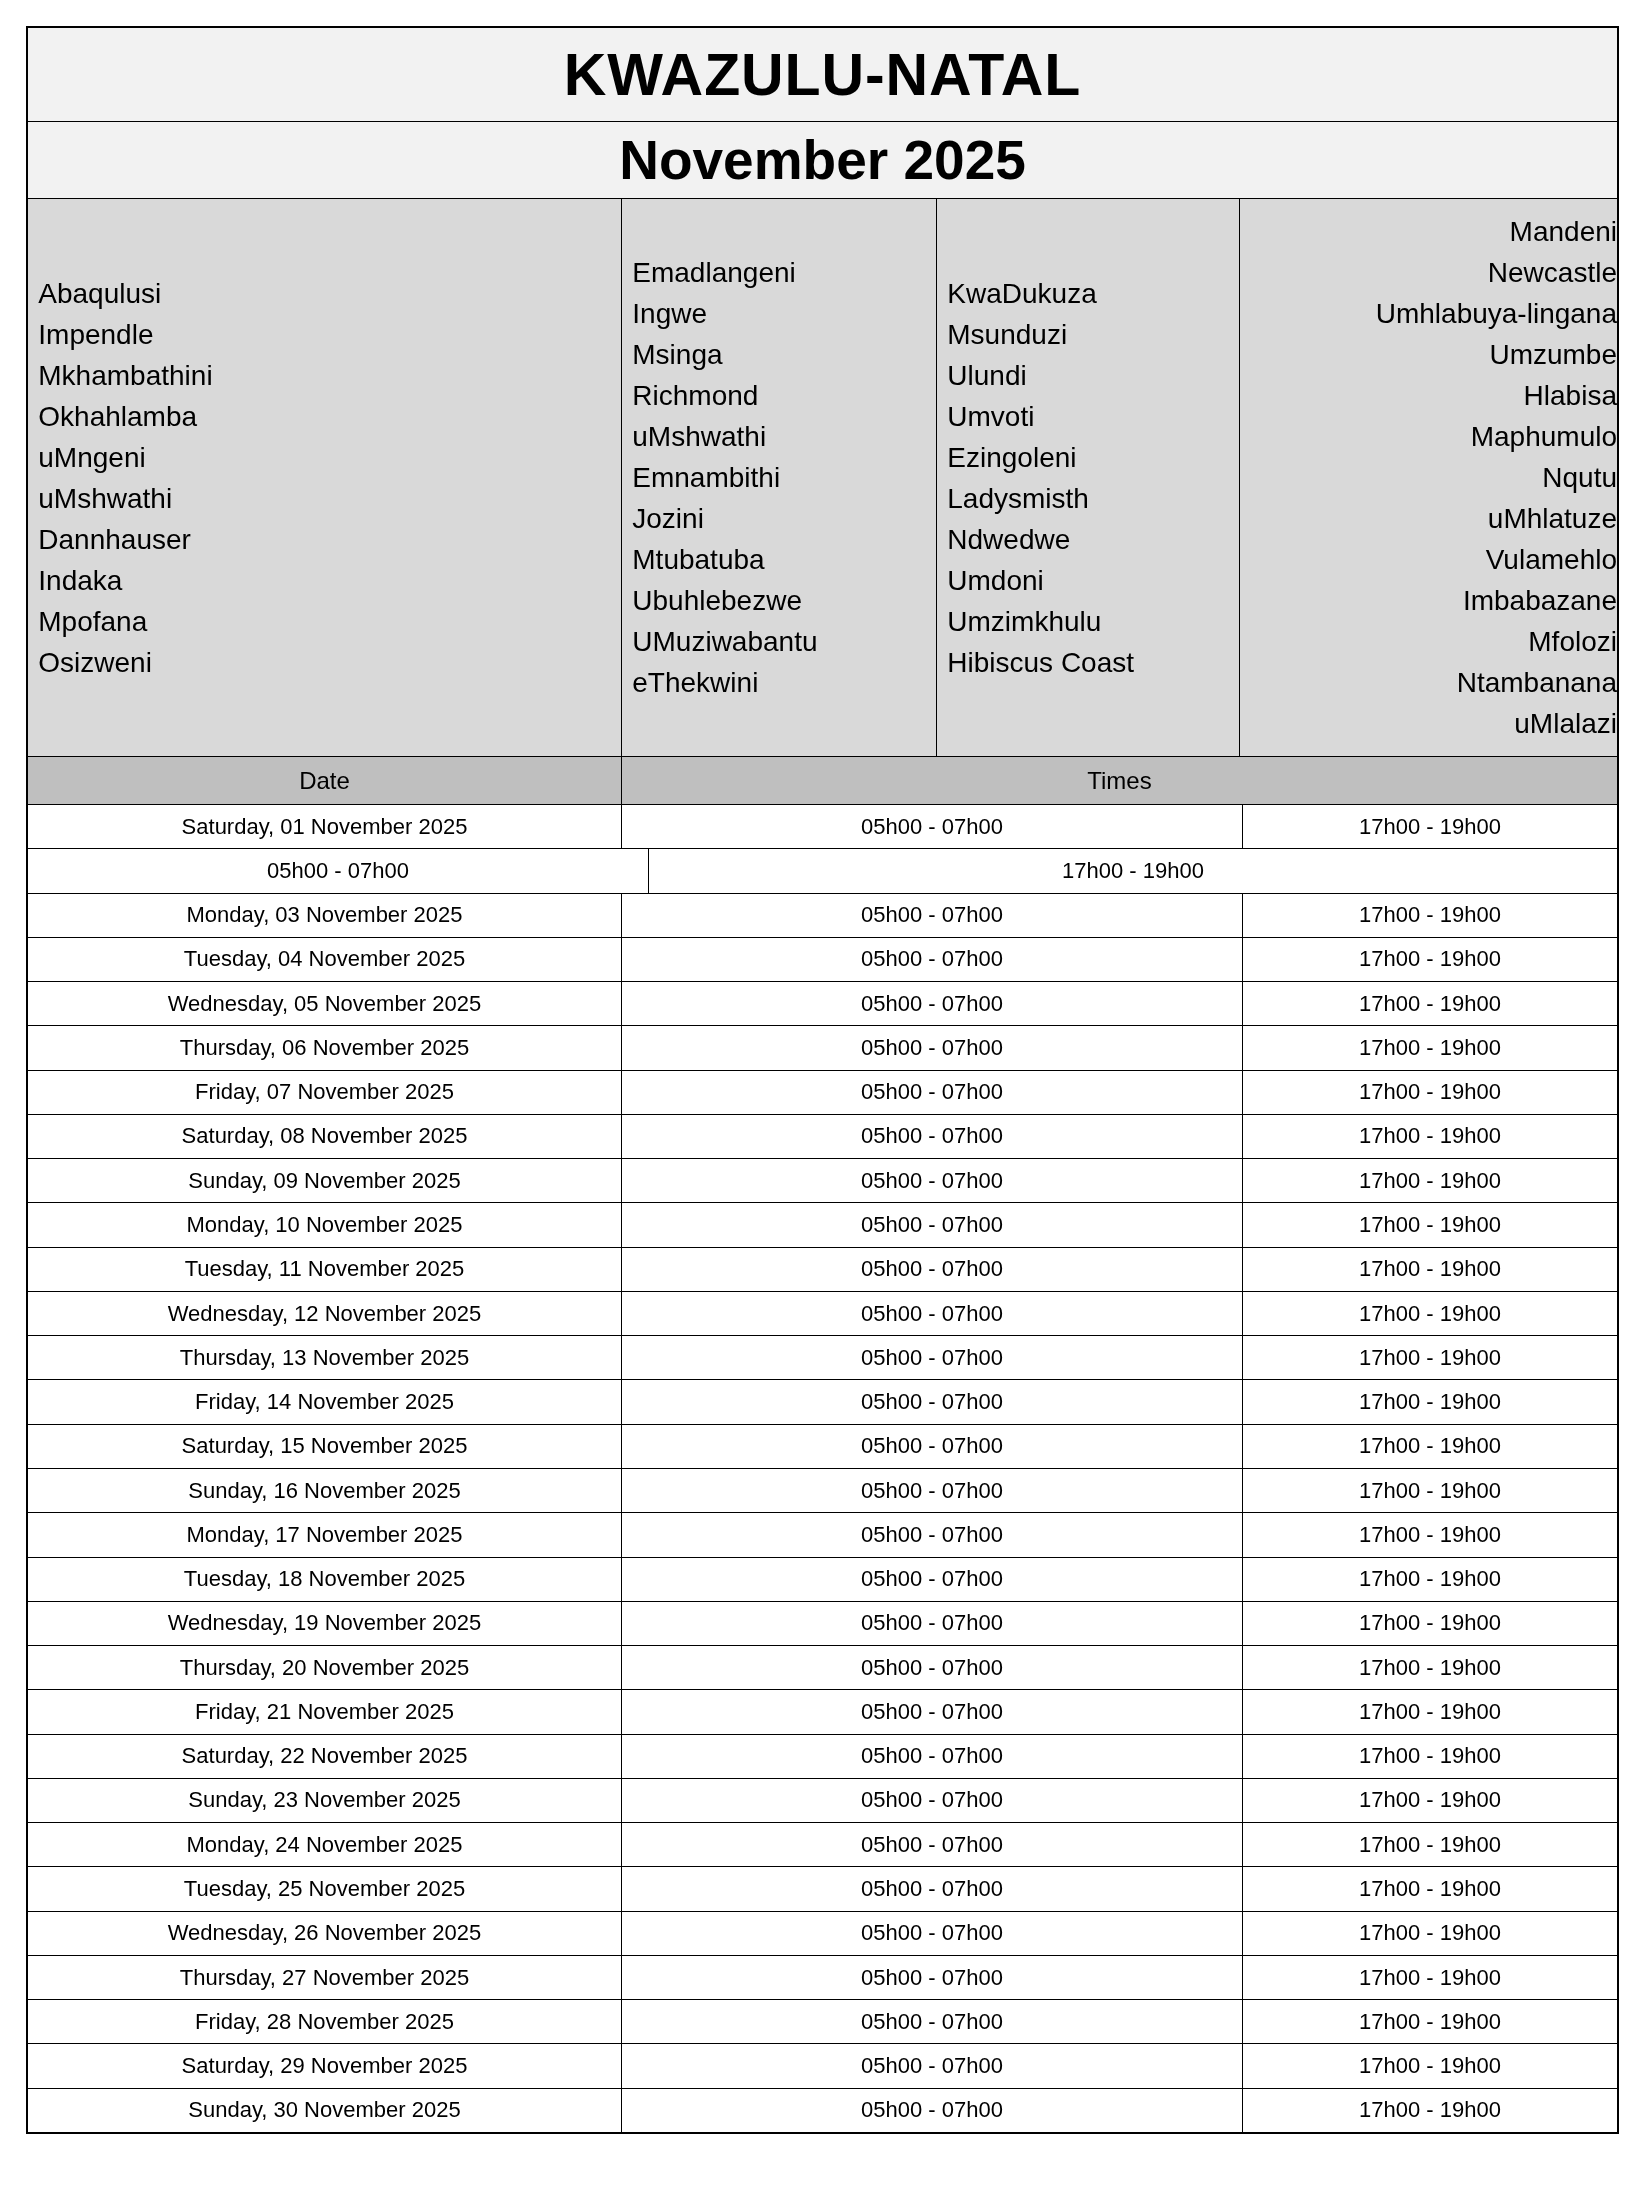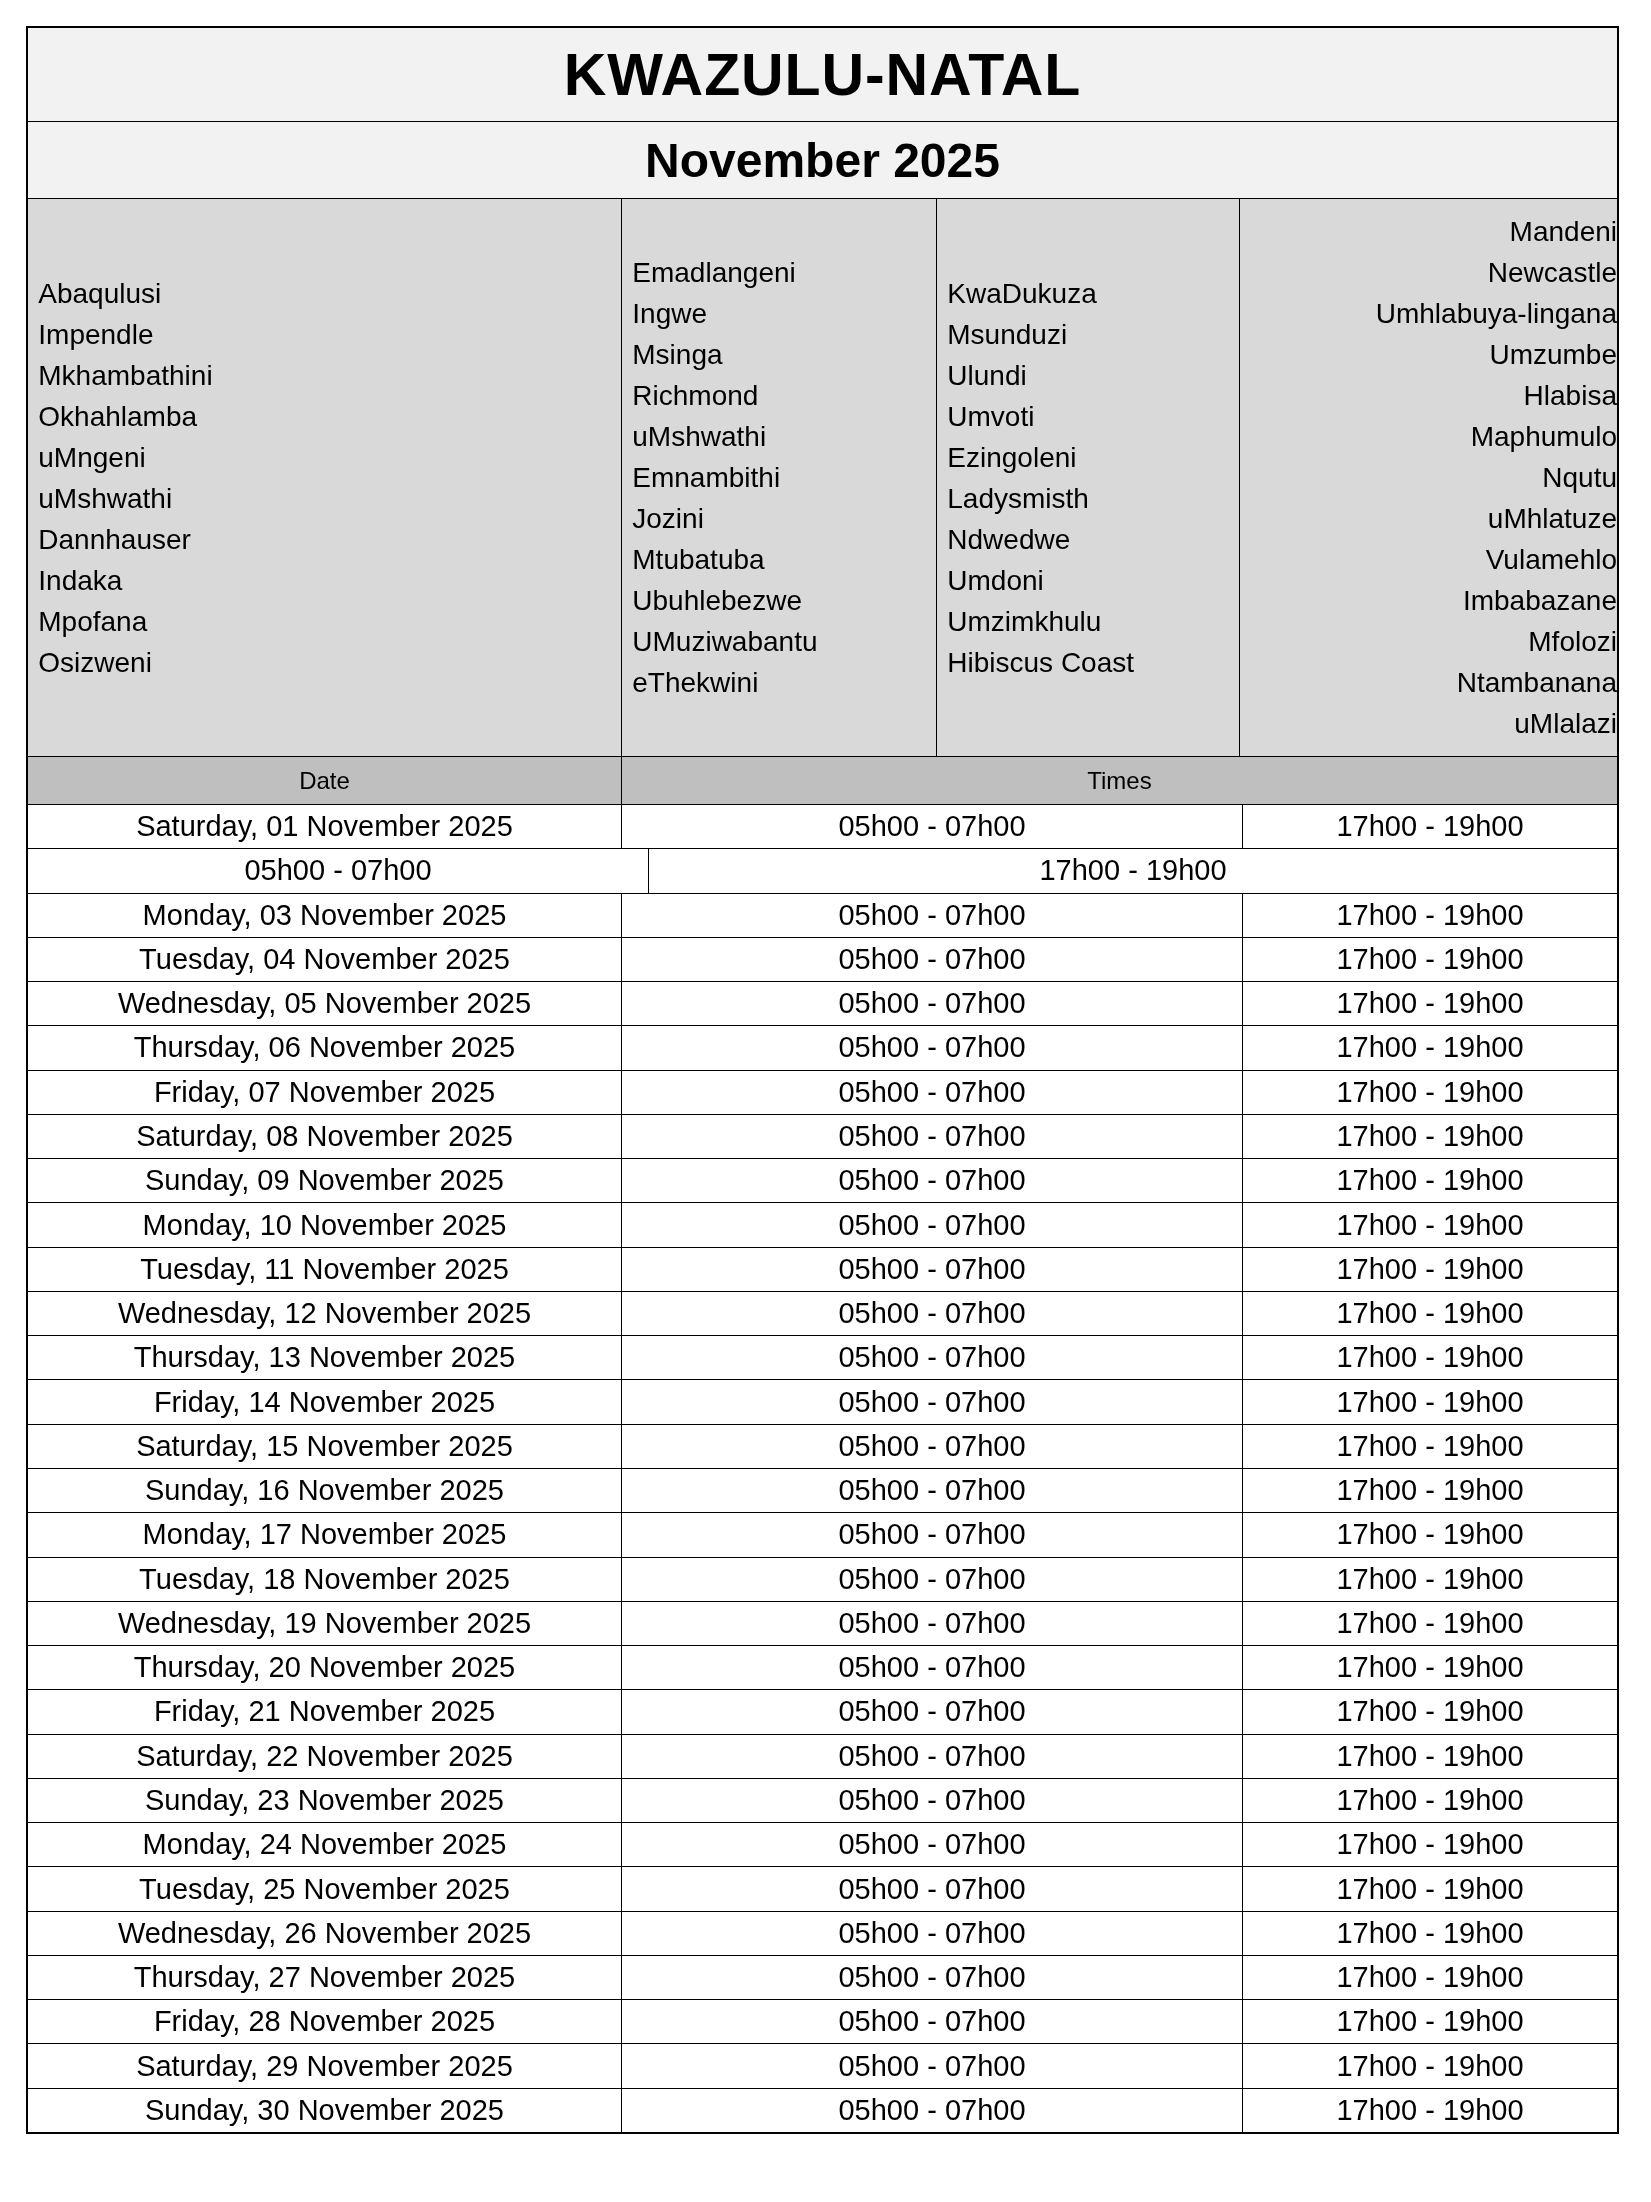--- a/index.html
+++ b/index.html
@@ -19,21 +19,21 @@
     display: flex;
     flex-direction: column;
   }
   .title-row {
     background: var(--title-bg, #f2f2f2);
     border-bottom: 1.7px solid #000;
     display: flex; align-items: center; justify-content: center;
     flex: 0 0 auto;
   }
   .title-main   { height: 94px; font-size: 59px; font-weight: bold; letter-spacing: 0.9px; }
-  .title-month  { height: 77px;  font-size: 48px; font-weight: bold; }
+  .title-month  { height: 77px;  font-size: 55px; font-weight: bold; }
   .regions-row {
     height: 558px;
     flex: 0 0 auto;
     background: var(--regions-bg, #d9d9d9);
     border-bottom: 1.7px solid #000;
     display: flex;
   }
   .region-col {
     display: flex;
     flex-direction: column;
@@ -65,21 +65,21 @@
   .rows {
     flex: 1;
     display: flex;
     flex-direction: column;
     background: #ffffff;
   }
   .data-row {
     flex: 1 1 0;
     display: flex;
     border-bottom: 1.7px solid #000;
-    font-size: 29px;
+    font-size: 22px;
     justify-content: space-between;
   }
   .data-row:last-child { border-bottom: none; }
   .cell {
     display: flex; align-items: center; justify-content: center;
     white-space: nowrap;
   }
   .cell-date    { width: 594px; border-right: 1.7px solid #000; }
   .cell-morning { width: 621px; border-right: 1.7px solid #000; }
   .cell-evening { flex: 1; }

